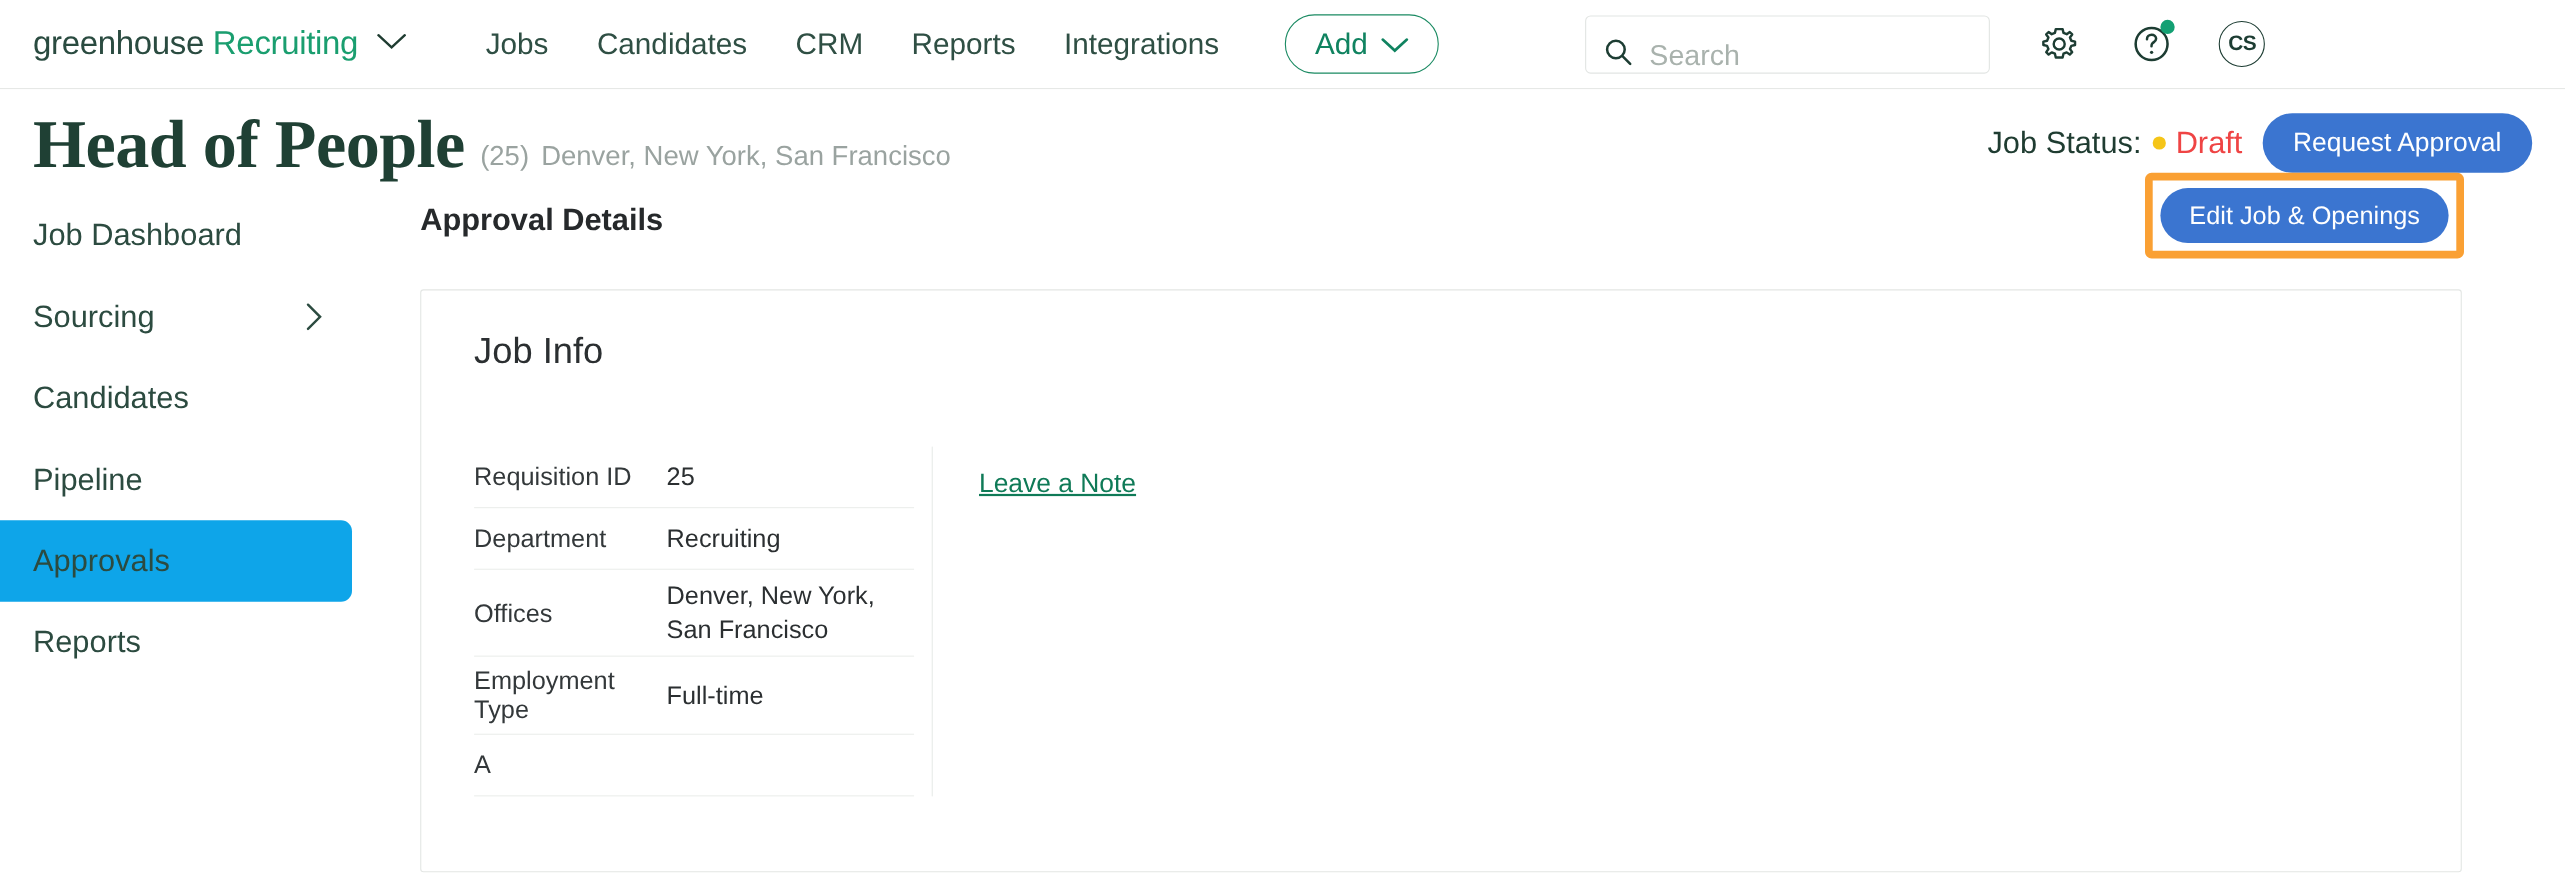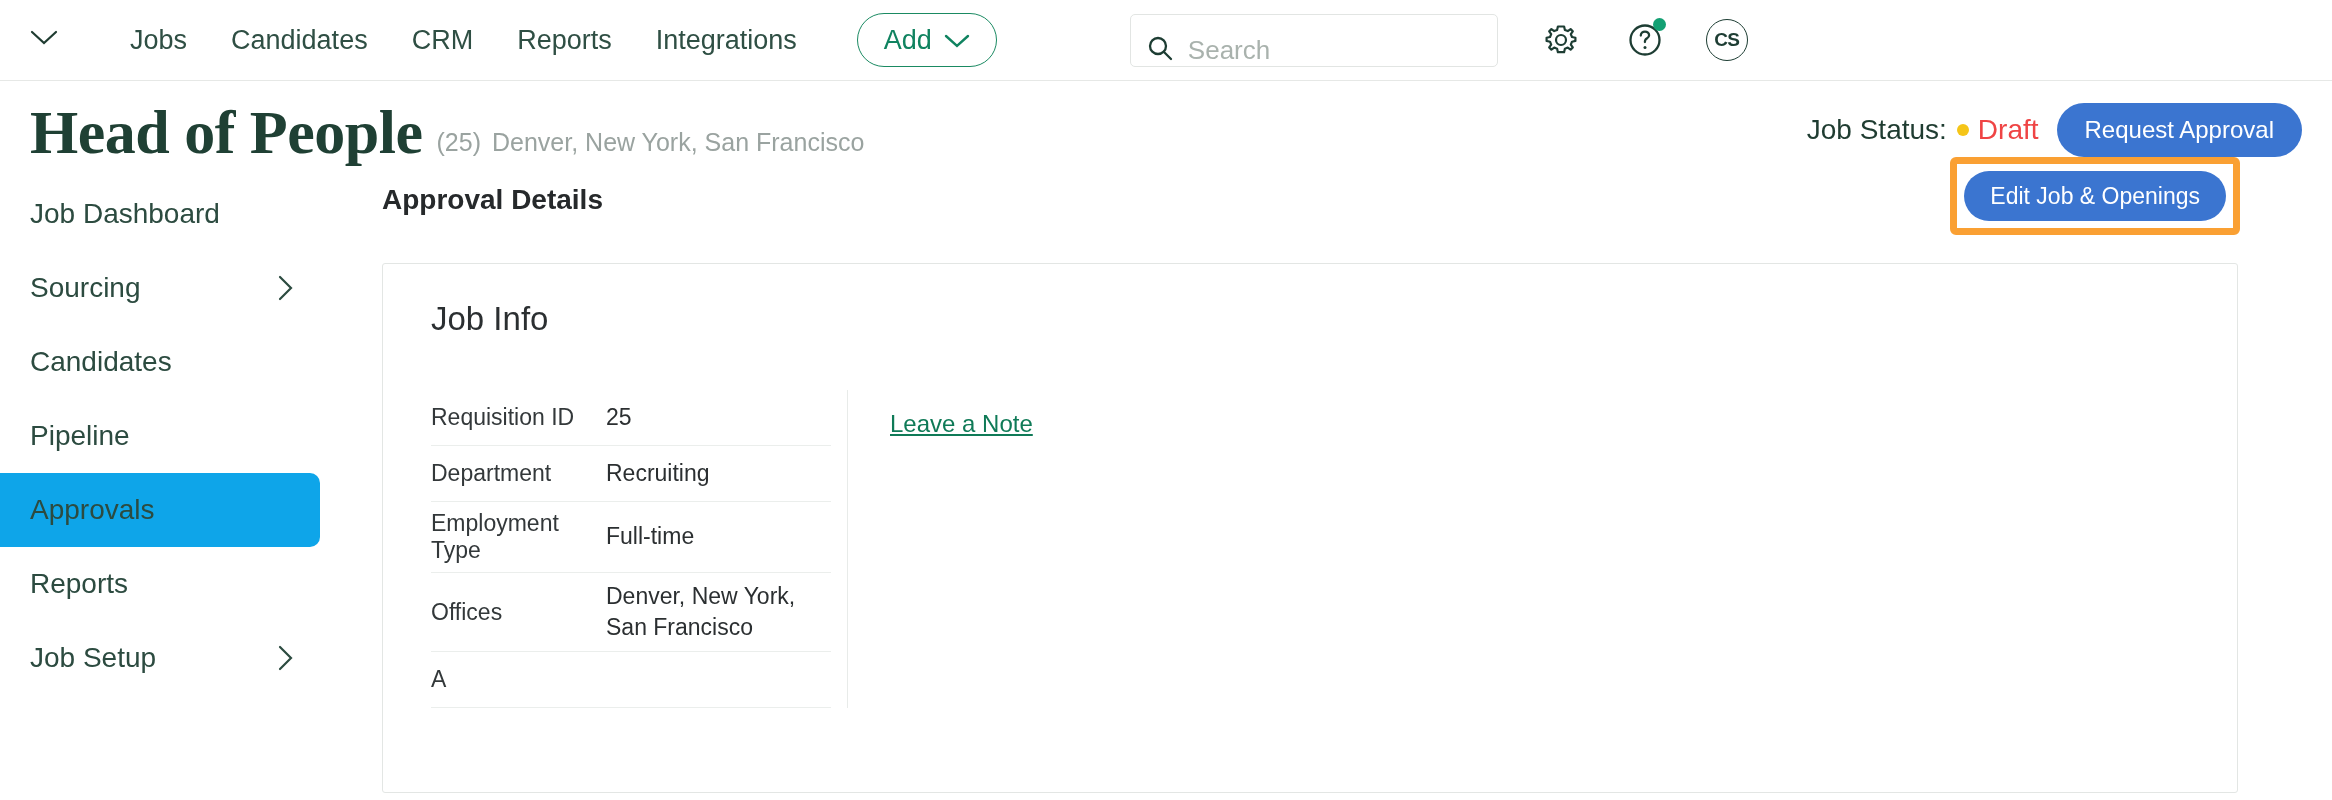--- a/index.html
+++ b/index.html
@@ -237,21 +237,21 @@
     border: 1px solid #e3e6e4;
     border-radius: 3px;
     background: #fff;
     height: 530px;
     padding: 36px 48px 0 48px;
     overflow: hidden;
   }
   .card-title {
     font-size: 33px;
     color: #2b2f31;
-    margin-bottom: 52px;
+    margin-bottom: 68px;
   }
   .card-cols { display: flex; }
   .info-table {
     width: 400px;
     flex: 0 0 400px;
   }
   .info-row {
     display: flex;
     align-items: center;
     border-bottom: 1px solid #ebeeec;
@@ -284,20 +284,23 @@
     text-decoration: underline;
     cursor: pointer;
   }
 </style>
 </head>
 <body>
 
 <div class="topnav">
 
   <div class="brand">
+    <div class="brand-text">
+      <span class="brand-green">greenhouse</span><span>&nbsp;</span><span class="brand-accent">Recruiting</span>
+    </div>
     <span class="brand-caret">
       <svg width="28" height="18" viewBox="0 0 28 18">
           <path d="M2 3 L14 14 L26 3" fill="none" stroke="#1f3c31" stroke-width="2.2" stroke-linecap="round"></path>
         </svg>
     </span>
   </div>
 
   <nav class="mainlinks">
     <a href="#">Jobs</a>
     <a href="#">Candidates</a>
@@ -385,28 +388,20 @@
     </div>
     <div class="side-item">
       <span>Pipeline</span>
     </div>
     <div class="side-item active">
       <span>Approvals</span>
     </div>
     <div class="side-item">
       <span>Reports</span>
     </div>
-    <div class="side-item">
-      <span>Job Setup</span>
-      <span class="chev">
-        <svg width="17" height="28" viewBox="0 0 17 28">
-            <path d="M3 3 L14 14 L3 25" fill="none" stroke="#2c4b40" stroke-width="2.2" stroke-linecap="round"></path>
-          </svg>
-      </span>
-    </div>
   </aside>
 
   <main class="main">
     <div class="main-head">
       <div class="section-title">Approval Details</div>
       <div class="highlight-box">
         <button class="btn-blue">Edit Job &amp; Openings</button>
       </div>
     </div>
 
@@ -417,26 +412,26 @@
         <div class="info-table">
           <div class="info-row">
             <div class="info-label">Requisition ID</div>
             <div class="info-value">25</div>
           </div>
           <div class="info-row">
             <div class="info-label">Department</div>
             <div class="info-value">Recruiting</div>
           </div>
           <div class="info-row">
+            <div class="info-label">Offices</div>
+            <div class="info-value">Denver, New York, San Francisco</div>
+          </div>
+          <div class="info-row">
             <div class="info-label">Employment Type</div>
             <div class="info-value">Full-time</div>
-          </div>
-          <div class="info-row">
-            <div class="info-label">Offices</div>
-            <div class="info-value">Denver, New York, San Francisco</div>
           </div>
           <div class="info-row">
             <div class="info-label">A</div>
             <div class="info-value"></div>
           </div>
         </div>
 
         <div class="notes-col">
           <a class="note-link" href="#">Leave a Note</a>
         </div>

